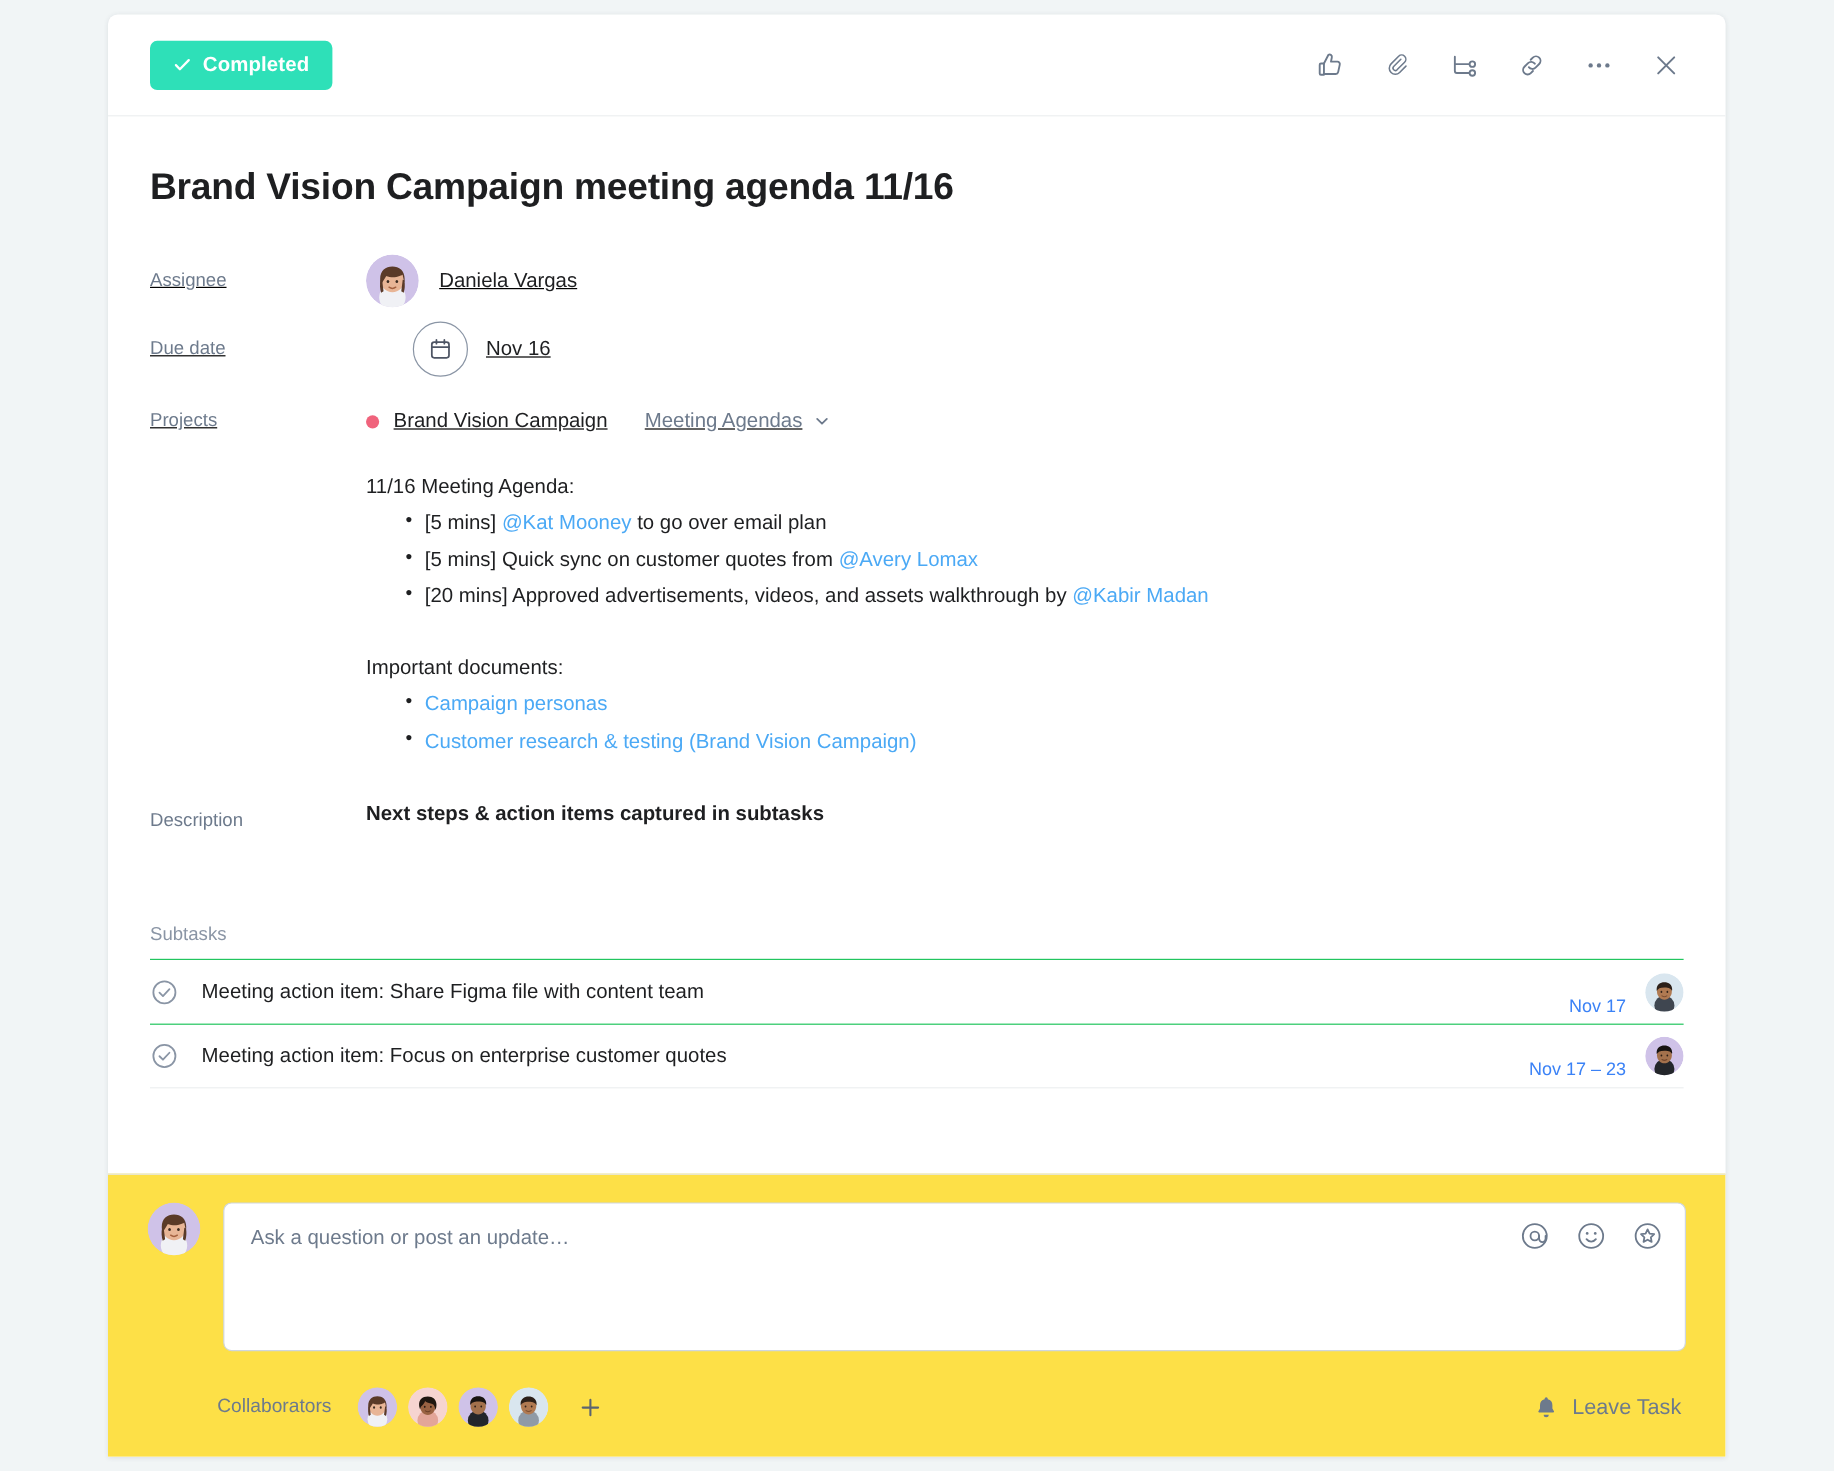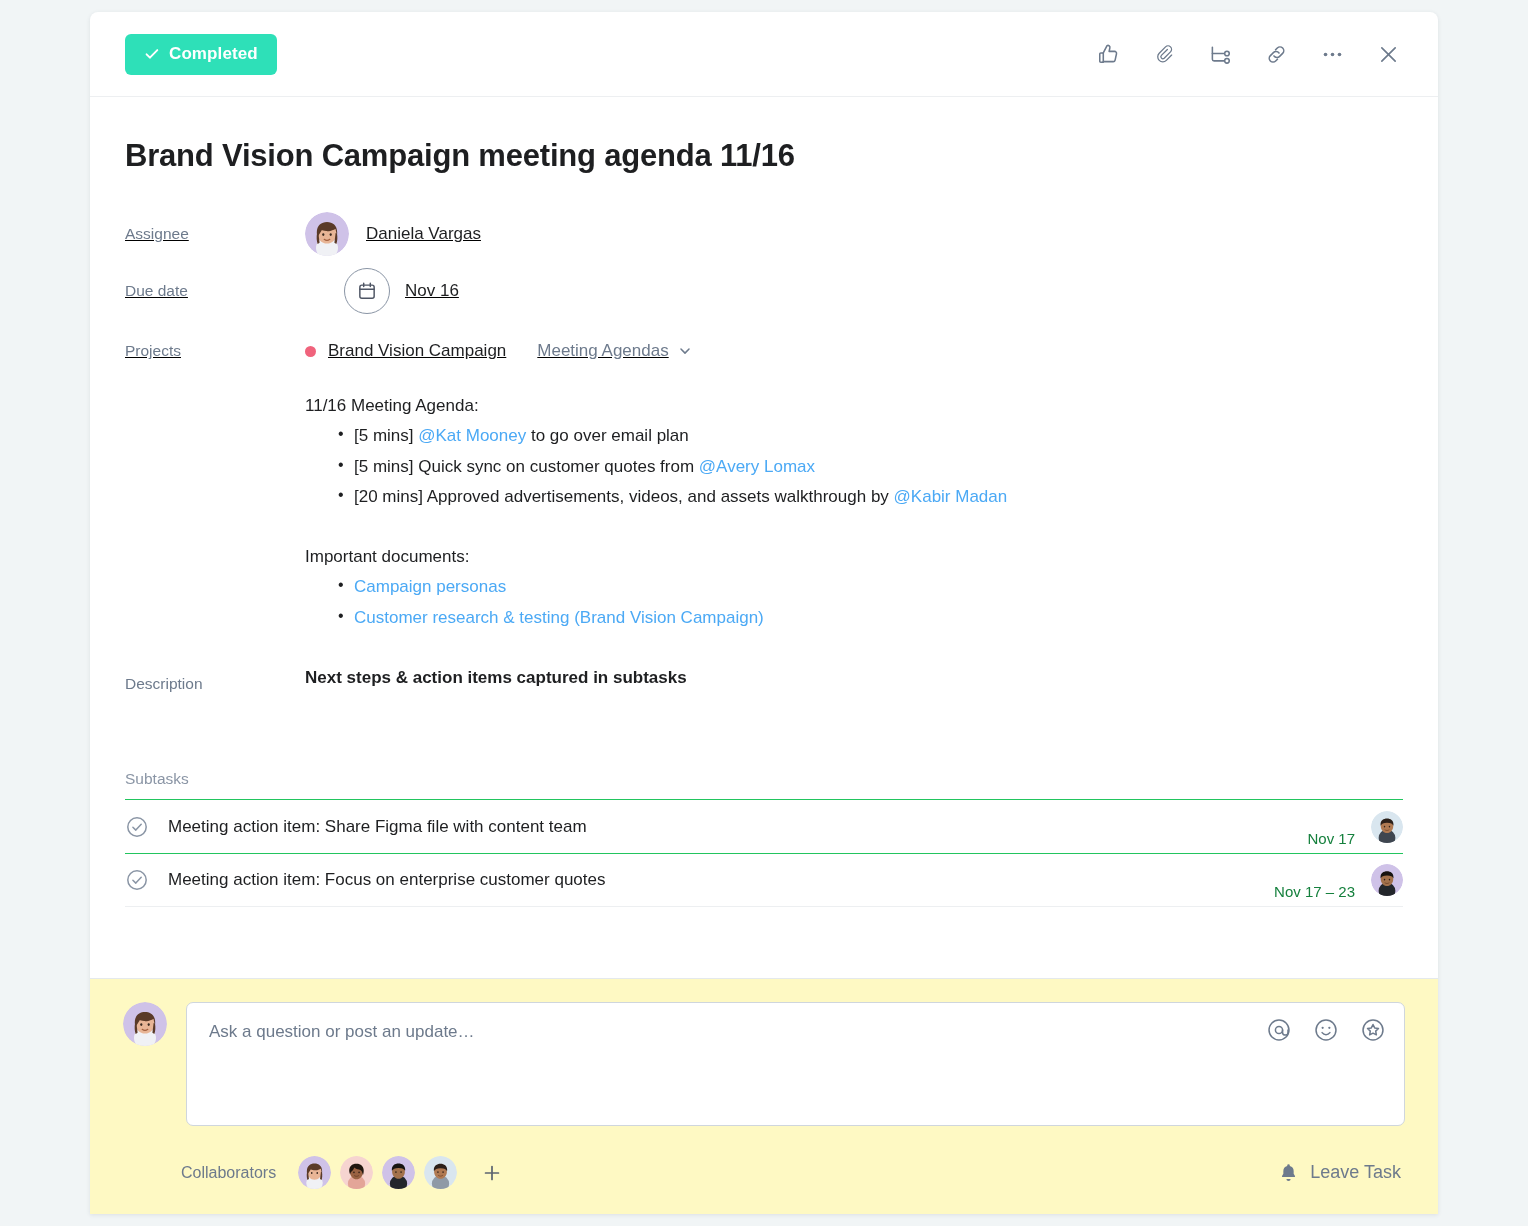--- a/index.html
+++ b/index.html
@@ -109,26 +109,26 @@
   .sub-hdr { font-size: 15.5px; color: #8a95a5; padding-bottom: 11px; }
   .sub-row {
     display: flex; align-items: center;
     height: 54px;
     border-top: 1px solid #22c55e;
     cursor: pointer;
   }
   .sub-row.last { border-bottom: 1px solid #edeff1; }
   .sub-check { width: 24px; height: 24px; color: #8a95a5; flex: 0 0 auto; }
   .sub-name { font-size: 17px; color: #1e1f21; margin-left: 19px; flex: 1 1 auto; }
-  .sub-date { font-size: 15px; color: #15803d; margin-right: 16px; margin-top: 23px; }
+  .sub-date { font-size: 15px; color: #3b82f6; margin-right: 16px; margin-top: 23px; }
 
   
   .footer {
     flex: 0 0 auto;
-    background: #fef9c3;
+    background: #fde047;
     border-top: 1px solid #e4e9ec;
     padding: 23px 33px 0 33px;
     height: 236px;
   }
   .comment-wrap { display: flex; align-items: flex-start; }
   .comment-box {
     flex: 1 1 auto; margin-left: 19px;
     background: #fff;
     border: 1px solid #cfd6dd;
     border-radius: 7px;

